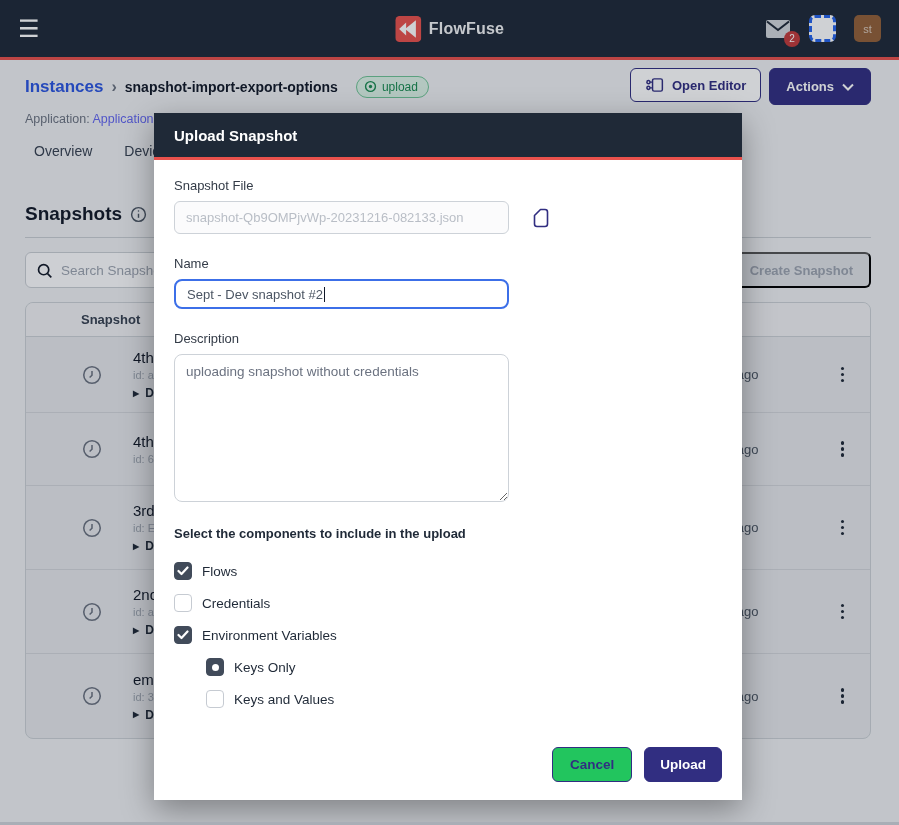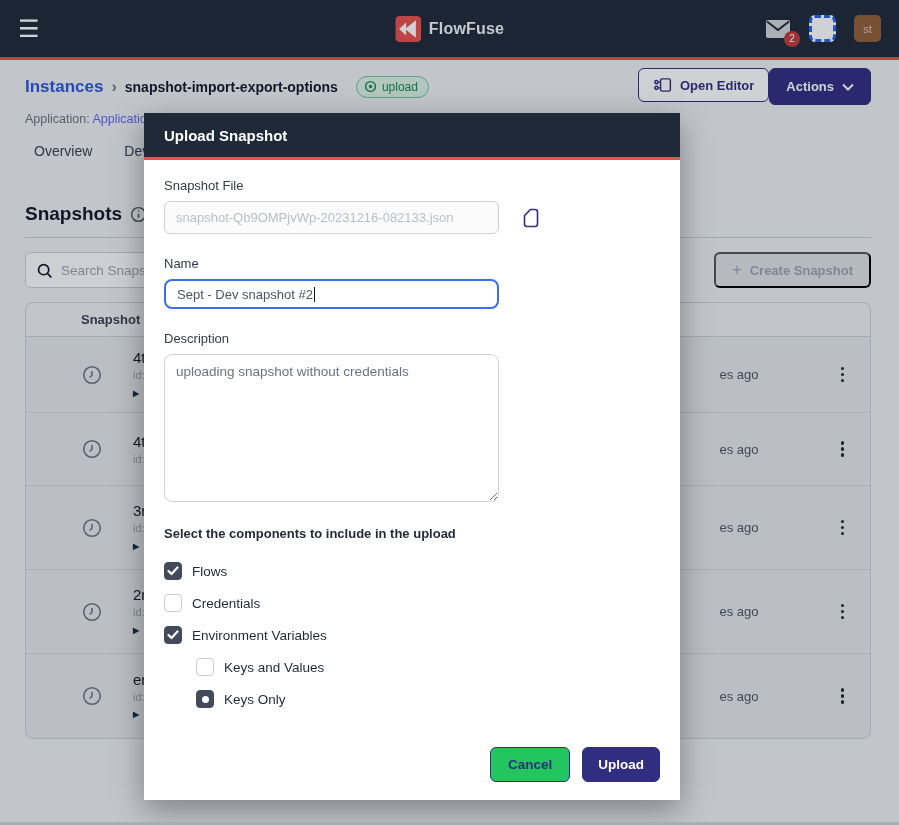--- a/index.html
+++ b/index.html
@@ -43,21 +43,21 @@
   .page { padding:0 28px 0 25px; }
   .crumb-row { margin-top:8px; display:flex; align-items:center; }
   .crumb-link { color:#2B55E0; font-size:17px; font-weight:700; cursor:pointer; }
   .crumb-sep { color:#6B7280; font-size:16px; font-weight:700; margin:0 8px; }
   .crumb-current { color:#111827; font-size:14px; font-weight:700; }
   .status-pill {
     margin-left:18px; display:flex; align-items:center; gap:5px;
     background:#DDF3E7; border:1px solid #6FC495; color:#188A4F;
     border-radius:12px; padding:3px 10px 3px 7px; font-size:12px;
   }
-  .crumb-actions { margin-left:auto; display:flex; gap:0; }
+  .crumb-actions { margin-left:auto; display:flex; gap:8px; }
   .btn { border-radius:6px; font-size:13px; font-weight:700; cursor:pointer;
          display:inline-flex; align-items:center; justify-content:center;
          font-family:"Liberation Sans",sans-serif; }
   .btn-outline { background:#fff; color:#312E81; border:1px solid #312E81; height:34px; padding:0 14px; gap:7px; }
   .btn-primary { background:#312E81; color:#fff; border:1px solid #312E81; height:37px; padding:0 16px; gap:8px; }
 
   .app-row { margin-top:7px; font-size:12.5px; color:#6B7280; }
   .app-row a { color:#6366F1; text-decoration:none; cursor:pointer; }
 
   .tabs { margin-top:17px; display:flex; gap:32px; padding-left:9px; }
@@ -93,21 +93,21 @@
   .trow-id { font-size:11px; color:#9CA3AF; }
   .desc-toggle { display:flex; align-items:center; gap:6px; font-size:12px; color:#1F2937; font-weight:600; cursor:pointer; margin-top:2px; }
   .desc-tri { font-size:8px; color:#1F2937; }
   .trow-age { margin-left:auto; font-size:13px; color:#4B5563; margin-right:78px; }
   .kebab { display:flex; flex-direction:column; gap:2.5px; cursor:pointer; padding:4px; margin-right:8px; }
   .kebab span { width:3.5px; height:3.5px; border-radius:50%; background:#1F2937; }
 
   
   .overlay { position:absolute; inset:0; background:rgba(17,24,39,0.2); z-index:5; }
   .modal {
-    position:absolute; left:144px; top:113px; width:536px; height:687px; z-index:10;
+    position:absolute; left:154px; top:113px; width:588px; height:687px; z-index:10;
     background:#fff; box-shadow:0 10px 30px rgba(0,0,0,.35);
     display:flex; flex-direction:column;
   }
   .modal-header {
     background:#1F2937; border-bottom:3px solid #E9514C; height:47px; flex:none;
     display:flex; align-items:center; padding:0 20px;
     color:#fff; font-size:15px; font-weight:700;
   }
   .modal-body { flex:1; display:flex; flex-direction:column; padding:18px 20px; overflow:hidden; }
   .field-label { font-size:13px; font-weight:500; color:#333B47; margin-bottom:8px; }
@@ -419,29 +419,29 @@
     <div class="check-row">
       <span class="cb checked">
         <svg width="12" height="10" viewBox="0 0 12 10" fill="none" stroke="#fff" stroke-width="2.2" stroke-linecap="round" stroke-linejoin="round">
             <path d="M1.5 5 L4.5 8 L10.5 1.5"></path>
           </svg>
       </span>
       <span class="cb-label">Environment Variables</span>
     </div>
 
     <div class="check-row sub">
+      <span class="cb checked">
+          <span class="dot"></span>
+        </span>
+      <span class="cb-label">Keys Only</span>
+    </div>
+
+    <div class="check-row sub">
       <span class="cb"></span>
       <span class="cb-label">Keys and Values</span>
-    </div>
-
-    <div class="check-row sub">
-      <span class="cb checked">
-          <span class="dot"></span>
-        </span>
-      <span class="cb-label">Keys Only</span>
     </div>
 
     <div class="modal-footer">
       <button class="btn btn-cancel">Cancel</button>
       <button class="btn btn-upload">Upload</button>
     </div>
   </div>
 </div>
 
 </body></html>

